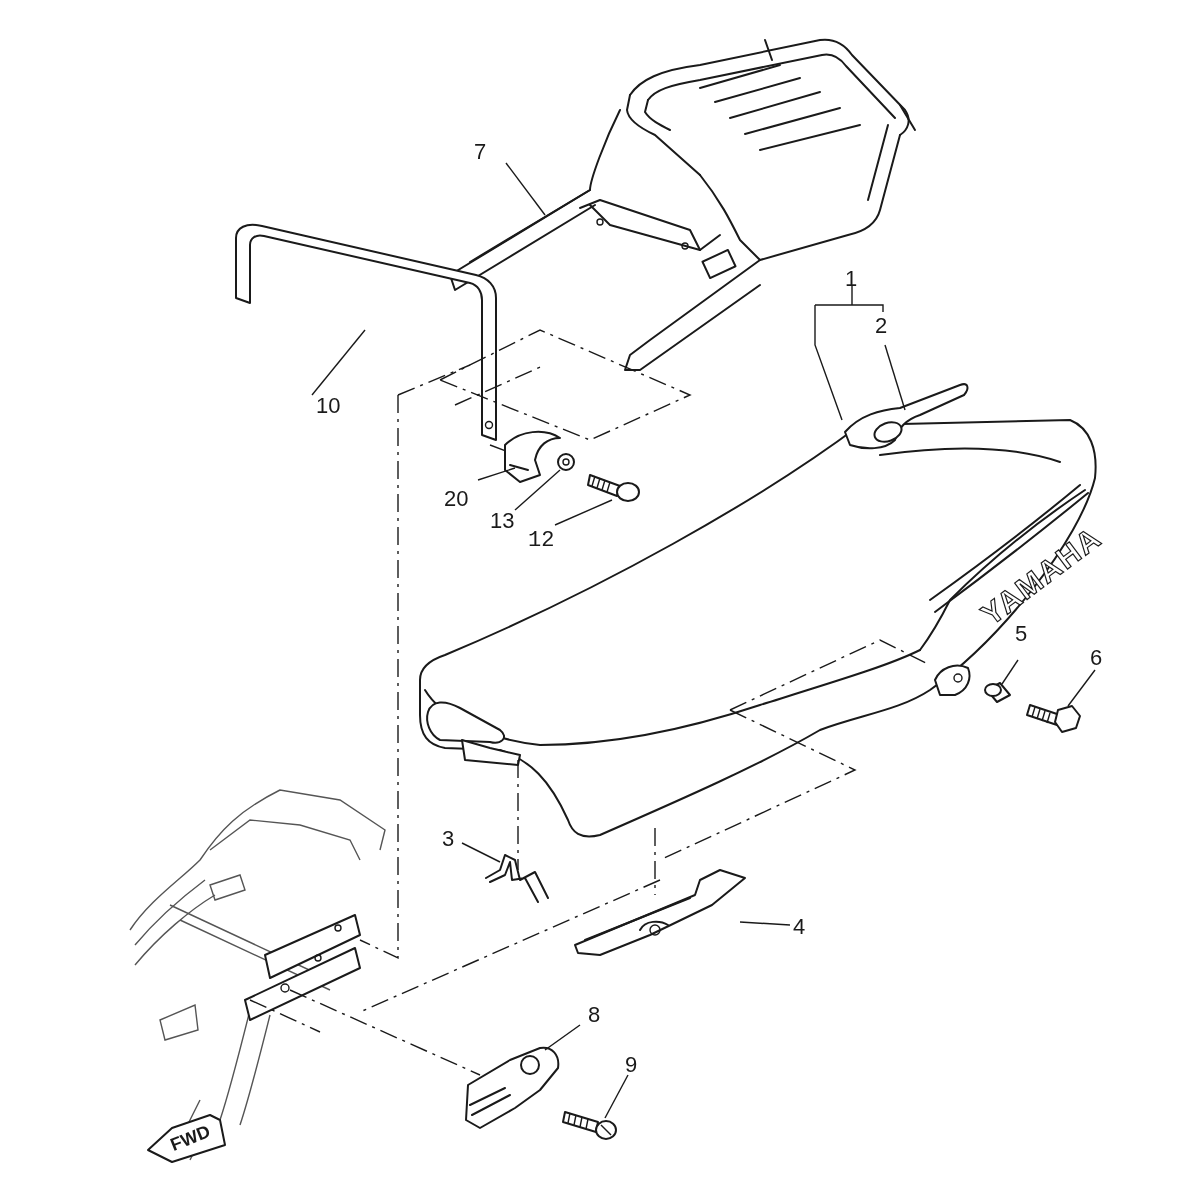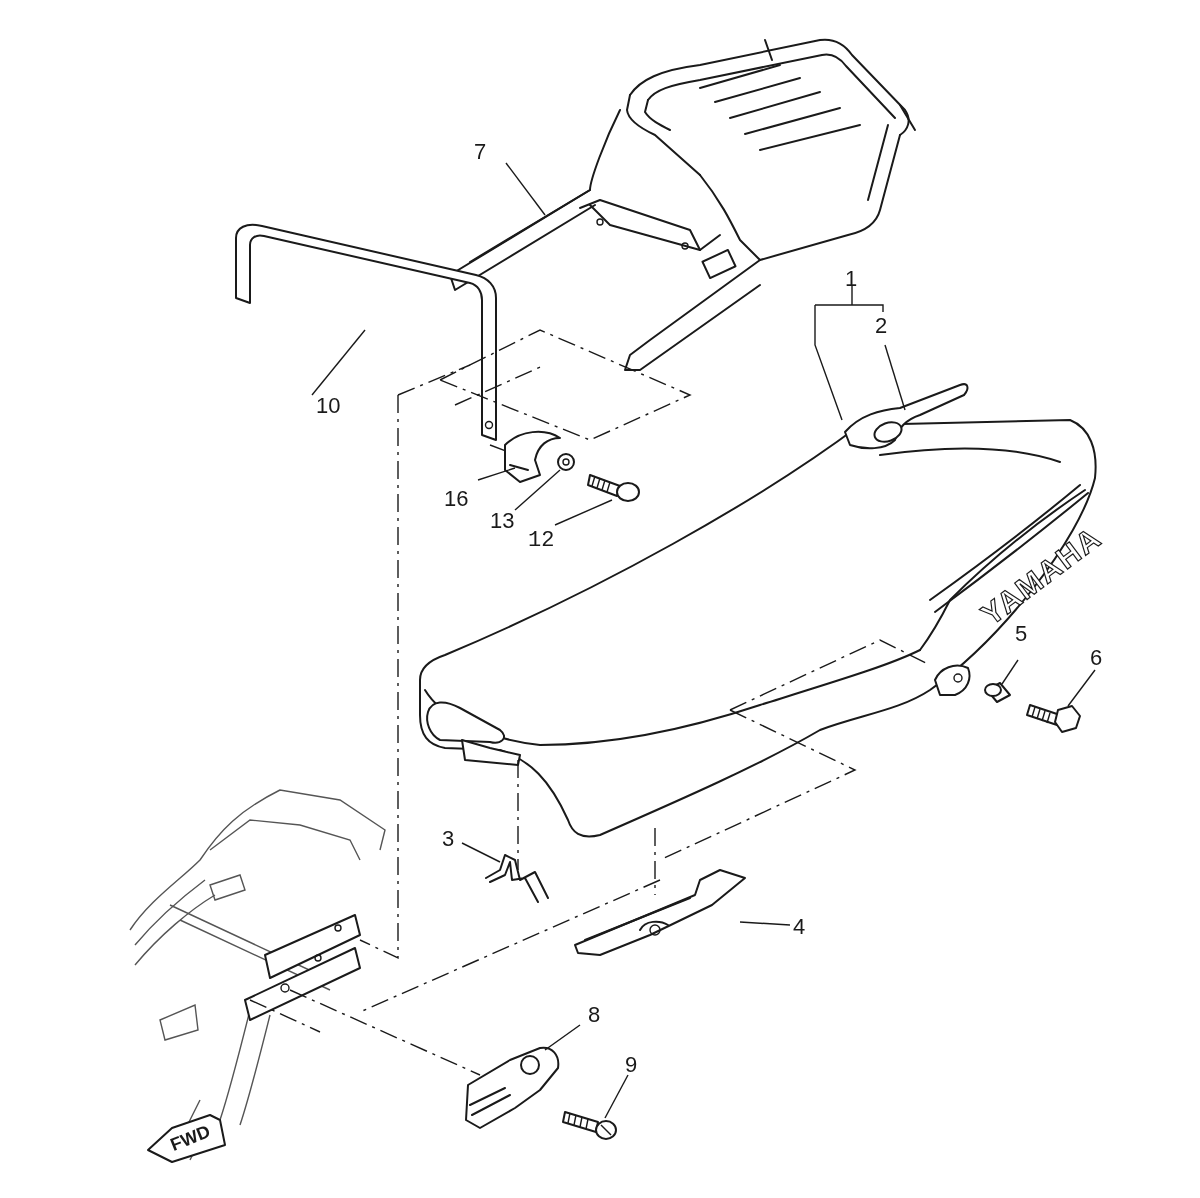--- a/index.html
+++ b/index.html
@@ -155,21 +155,21 @@
   </g>
   <line class="thin" x1="628" y1="1075" x2="605" y2="1118"></line>
 
   <path class="fillw" d="M148,1150 L172,1128 L210,1115 L220,1120 L225,1145 L172,1162 Z"></path>
 </svg>
 
   <div class="lbl" style="left:474px;top:141px;">7</div>
   <div class="lbl" style="left:284px;top:395px;margin-left:32px;">10</div>
   <div class="lbl" style="left:845px;top:268px;">1</div>
   <div class="lbl" style="left:875px;top:315px;">2</div>
-  <div class="lbl" style="left:444px;top:488px;">16</div>
+  <div class="lbl" style="left:444px;top:488px;">20</div>
   <div class="lbl" style="left:490px;top:510px;">13</div>
   <div class="lbl" style="left:528px;top:530px;font-family:Liberation Mono, monospace;">12</div>
   <div class="lbl" style="left:1015px;top:623px;">5</div>
   <div class="lbl" style="left:1090px;top:647px;">6</div>
   <div class="lbl" style="left:442px;top:828px;">3</div>
   <div class="lbl" style="left:793px;top:916px;">4</div>
   <div class="lbl" style="left:588px;top:1004px;">8</div>
   <div class="lbl" style="left:625px;top:1054px;">9</div>
 
   <div class="brand" style="left:975px;top:605px;">YAMAHA</div>

